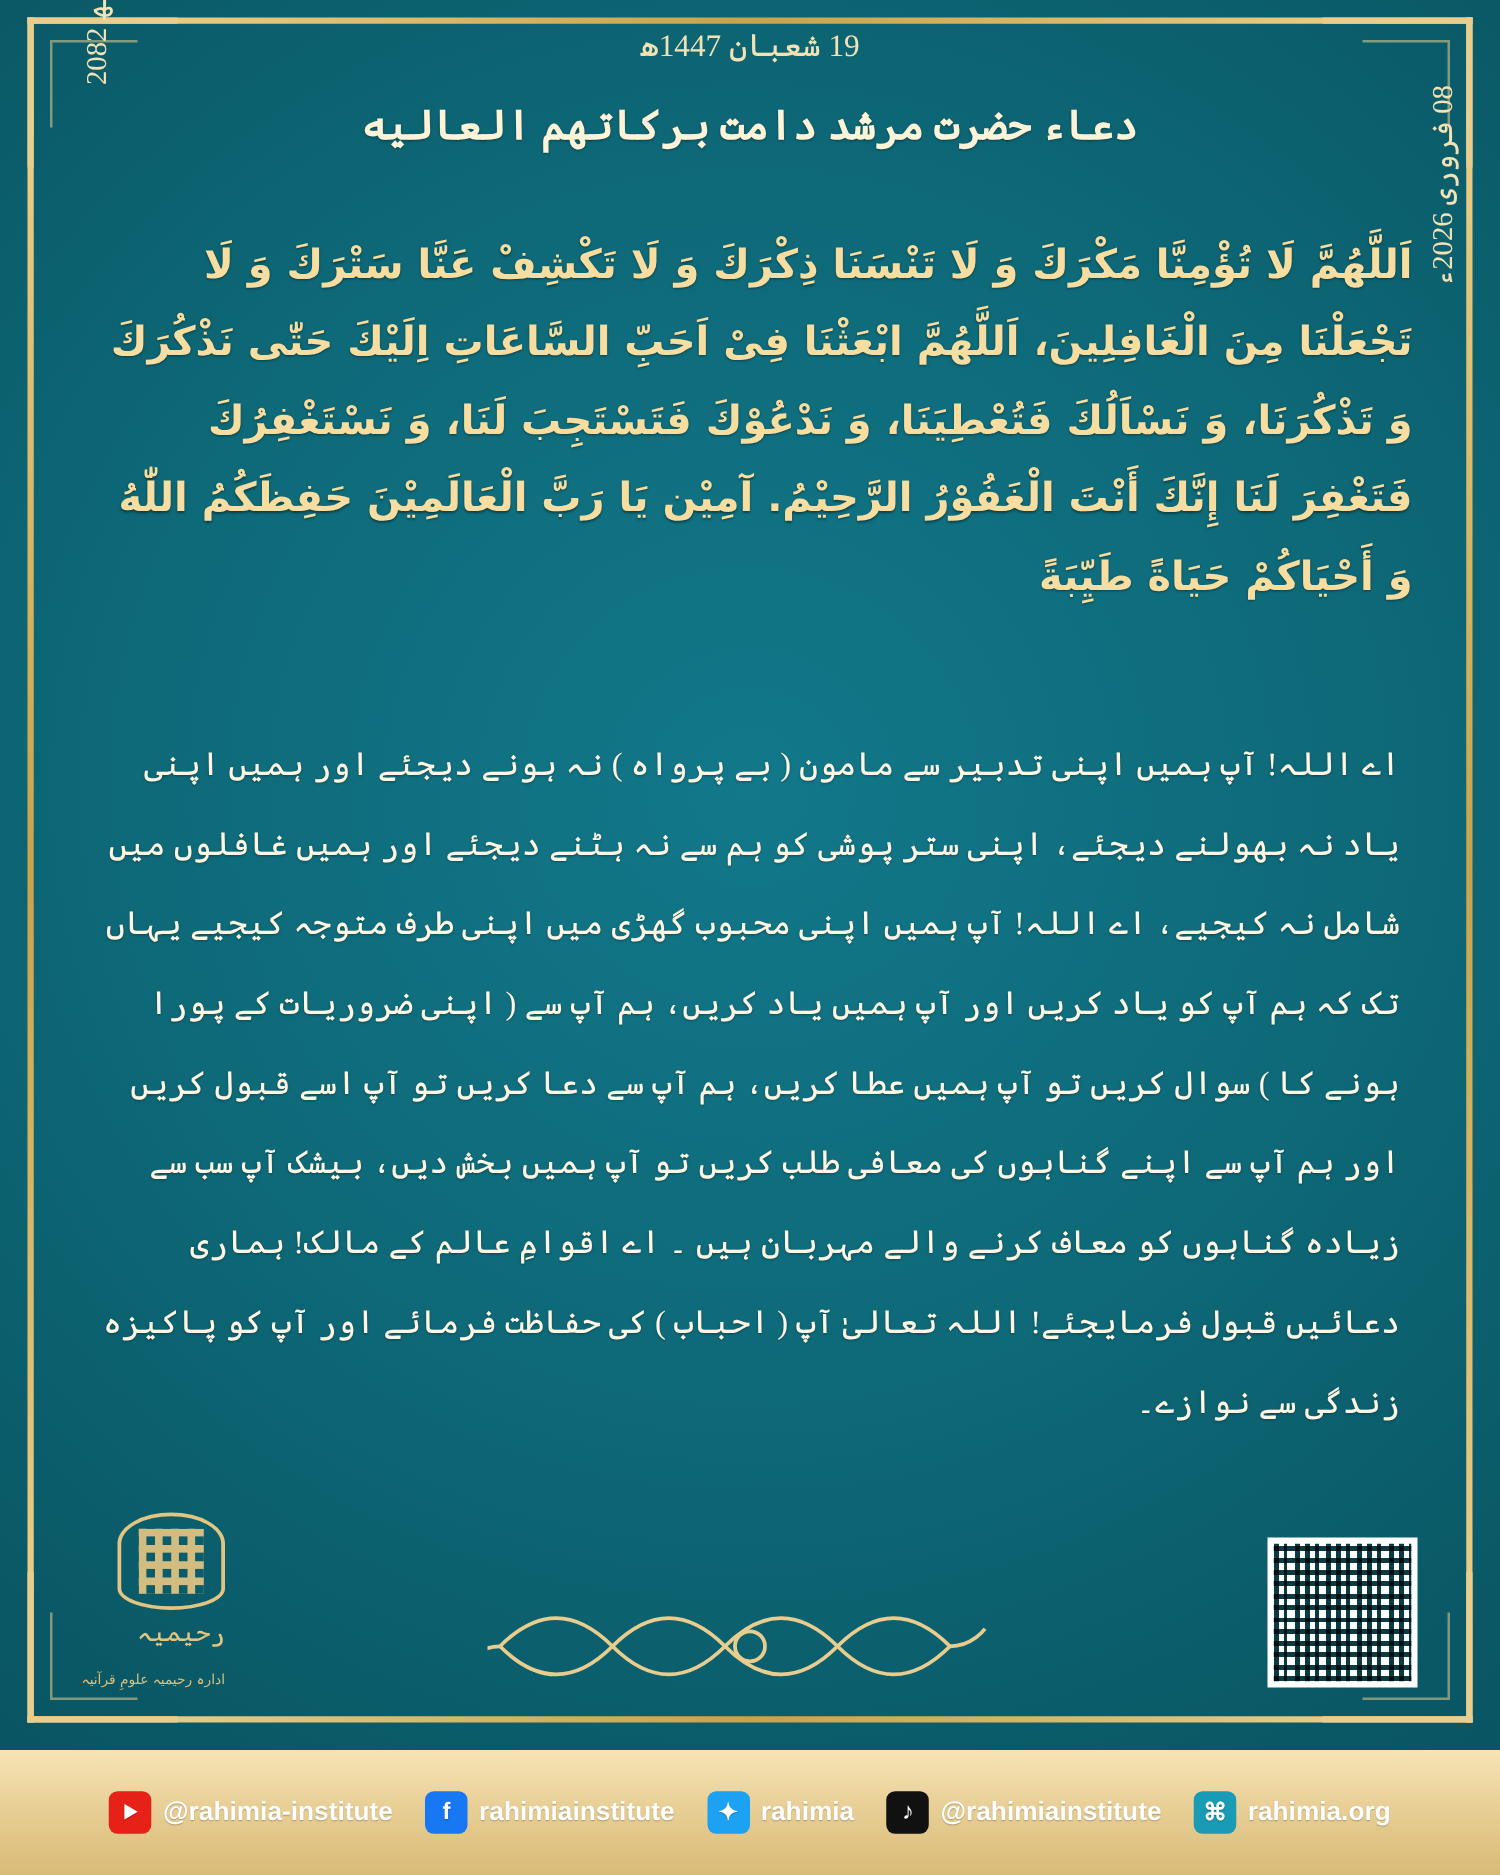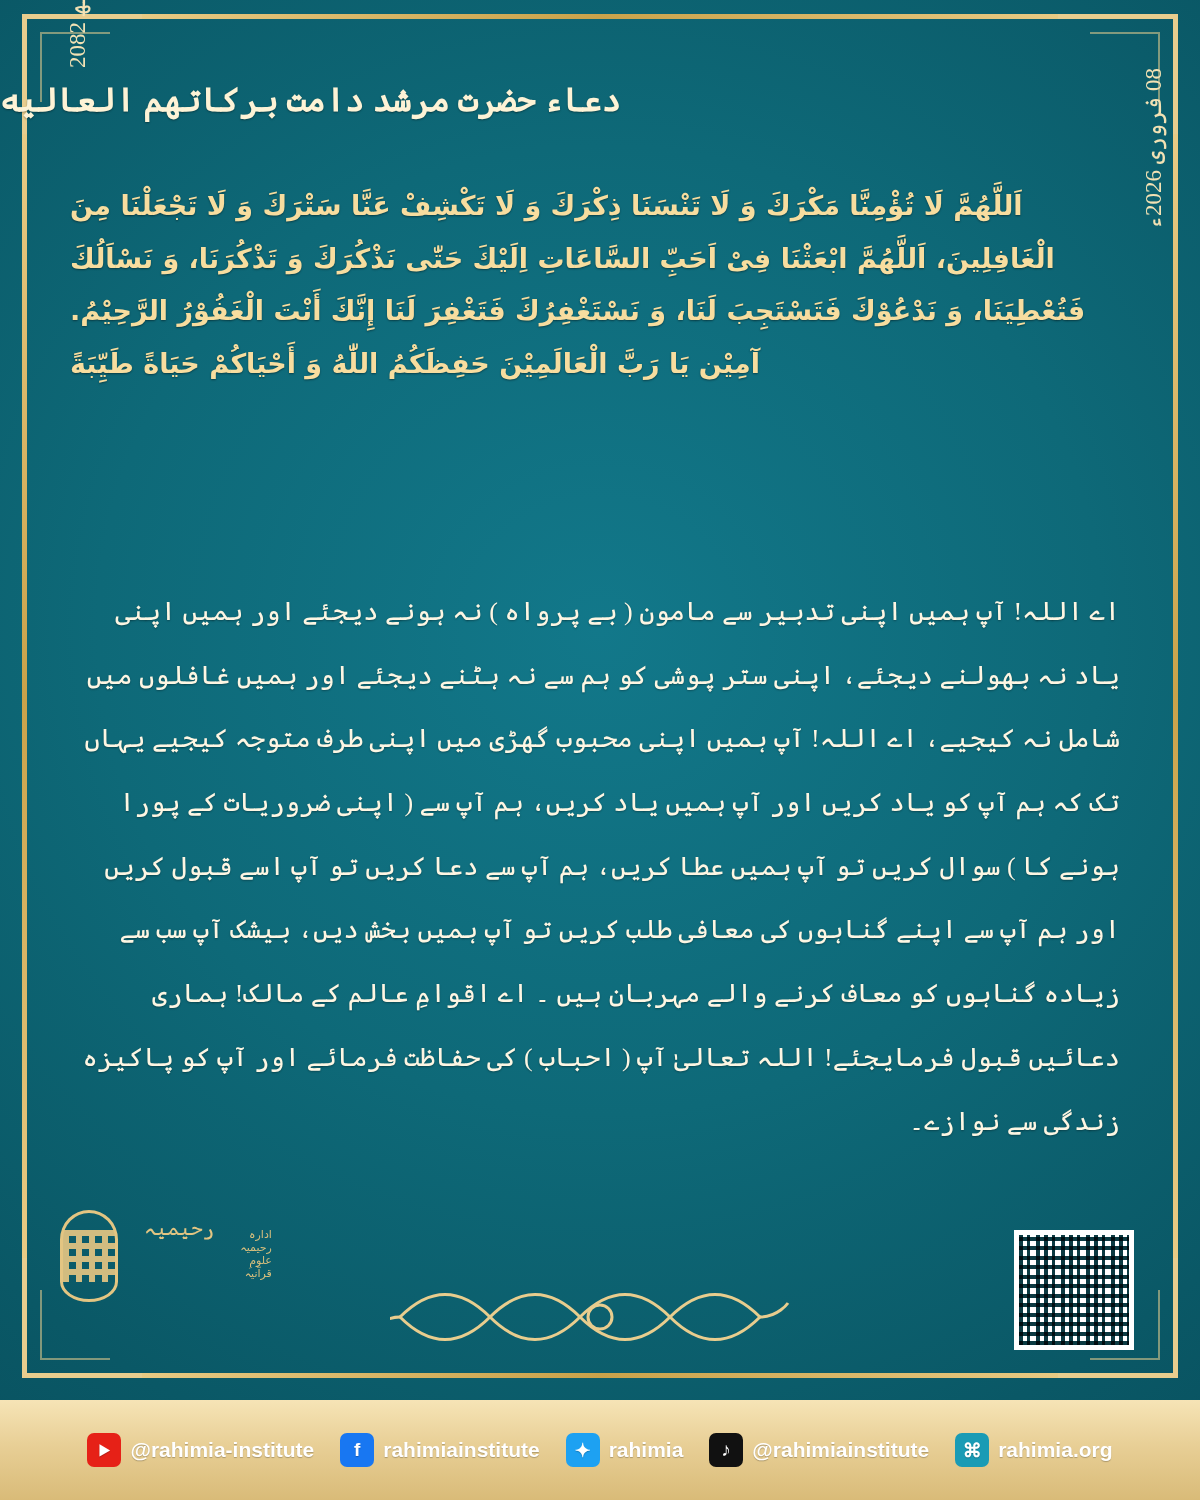--- a/index.html
+++ b/index.html
@@ -88,41 +88,41 @@
     color: #f3e2b4;
     font-size: 25px;
     font-family: "Liberation Serif", serif;
     direction: rtl;
   }
 
   .title {
     position: absolute;
     top: 80px;
     left: 0; right: 0;
-    text-align: left;
+    text-align: center;
     color: #fdf3d6;
     font-size: 33px;
     font-weight: bold;
     font-family: "Liberation Serif", serif;
     direction: rtl;
     letter-spacing: 1px;
     text-shadow: 0 1px 2px rgba(0,0,0,.35);
   }
 
   
   .arabic {
     position: absolute;
     top: 180px;
     left: 70px;
     right: 70px;
-    text-align: left;
+    text-align: right;
     direction: rtl;
     color: #f7dd9f;
     font-family: "DejaVu Sans", "Liberation Serif", serif;
-    font-size: 27px;
+    font-size: 32px;
     font-weight: bold;
     line-height: 1.95;
     text-shadow: 0 1px 2px rgba(0,0,0,.4);
   }
 
   
   .urdu {
     position: absolute;
     top: 580px;
     left: 80px;
@@ -136,23 +136,22 @@
   }
 
   
   .logo {
     position: absolute;
     left: 60px;
     bottom: 150px;
     width: 120px;
     height: 140px;
     display: flex;
-    flex-direction: row;
-    align-items: flex-start;
-    gap: 26px;
+    flex-direction: column;
+    align-items: flex-end;
   }
   .logo-mark {
     width: 86px; height: 92px;
     border: 3px solid #e3c582;
     border-radius: 50% 50% 50% 50% / 32% 32% 22% 22%;
     position: relative;
     display: flex; align-items: center; justify-content: center;
   }
   .logo-grid {
     width: 52px; height: 52px;
@@ -255,20 +254,21 @@
   <div class="corner bl"></div>
   <div class="corner br"></div>
 
   <div class="corner-accent tl"></div>
   <div class="corner-accent tr"></div>
   <div class="corner-accent bl"></div>
   <div class="corner-accent br"></div>
 
   <div class="date-left">26 ماگھ 2082</div>
   <div class="date-right">08 فروری 2026ء</div>
+  <div class="hijri">19 شعبان 1447ھ</div>
 
   <div class="title">دعاء حضرت مرشد دامت بركاتهم العاليه</div>
 
   <div class="arabic">اَللَّهُمَّ لَا تُؤْمِنَّا مَكْرَكَ وَ لَا تَنْسَنَا ذِكْرَكَ وَ لَا تَكْشِفْ عَنَّا سَتْرَكَ وَ لَا تَجْعَلْنَا مِنَ الْغَافِلِينَ، اَللَّهُمَّ ابْعَثْنَا فِىْ اَحَبِّ السَّاعَاتِ اِلَيْكَ حَتّٰى نَذْكُرَكَ وَ تَذْكُرَنَا، وَ نَسْاَلُكَ فَتُعْطِيَنَا، وَ نَدْعُوْكَ فَتَسْتَجِبَ لَنَا، وَ نَسْتَغْفِرُكَ فَتَغْفِرَ لَنَا إِنَّكَ أَنْتَ الْغَفُوْرُ الرَّحِيْمُ. آمِيْن يَا رَبَّ الْعَالَمِيْنَ حَفِظَكُمُ اللّٰهُ وَ أَحْيَاكُمْ حَيَاةً طَيِّبَةً</div>
 
   <div class="urdu">اے اللہ! آپ ہمیں اپنی تدبیر سے مامون ( بے پرواہ ) نہ ہونے دیجئے اور ہمیں اپنی یاد نہ بھولنے دیجئے، اپنی ستر پوشی کو ہم سے نہ ہٹنے دیجئے اور ہمیں غافلوں میں شامل نہ کیجیے، اے اللہ! آپ ہمیں اپنی محبوب گھڑی میں اپنی طرف متوجہ کیجیے یہاں تک کہ ہم آپ کو یاد کریں اور آپ ہمیں یاد کریں، ہم آپ سے ( اپنی ضروریات کے پورا ہونے کا ) سوال کریں تو آپ ہمیں عطا کریں، ہم آپ سے دعا کریں تو آپ اسے قبول کریں اور ہم آپ سے اپنے گناہوں کی معافی طلب کریں تو آپ ہمیں بخش دیں، بیشک آپ سب سے زیادہ گناہوں کو معاف کرنے والے مہربان ہیں ۔ اے اقوامِ عالم کے مالک! ہماری دعائیں قبول فرمایجئے! اللہ تعالیٰ آپ ( احباب ) کی حفاظت فرمائے اور آپ کو پاکیزہ زندگی سے نوازے۔</div>
 
   <div class="logo">
     <div class="logo-mark">
       <div class="logo-grid"></div>

